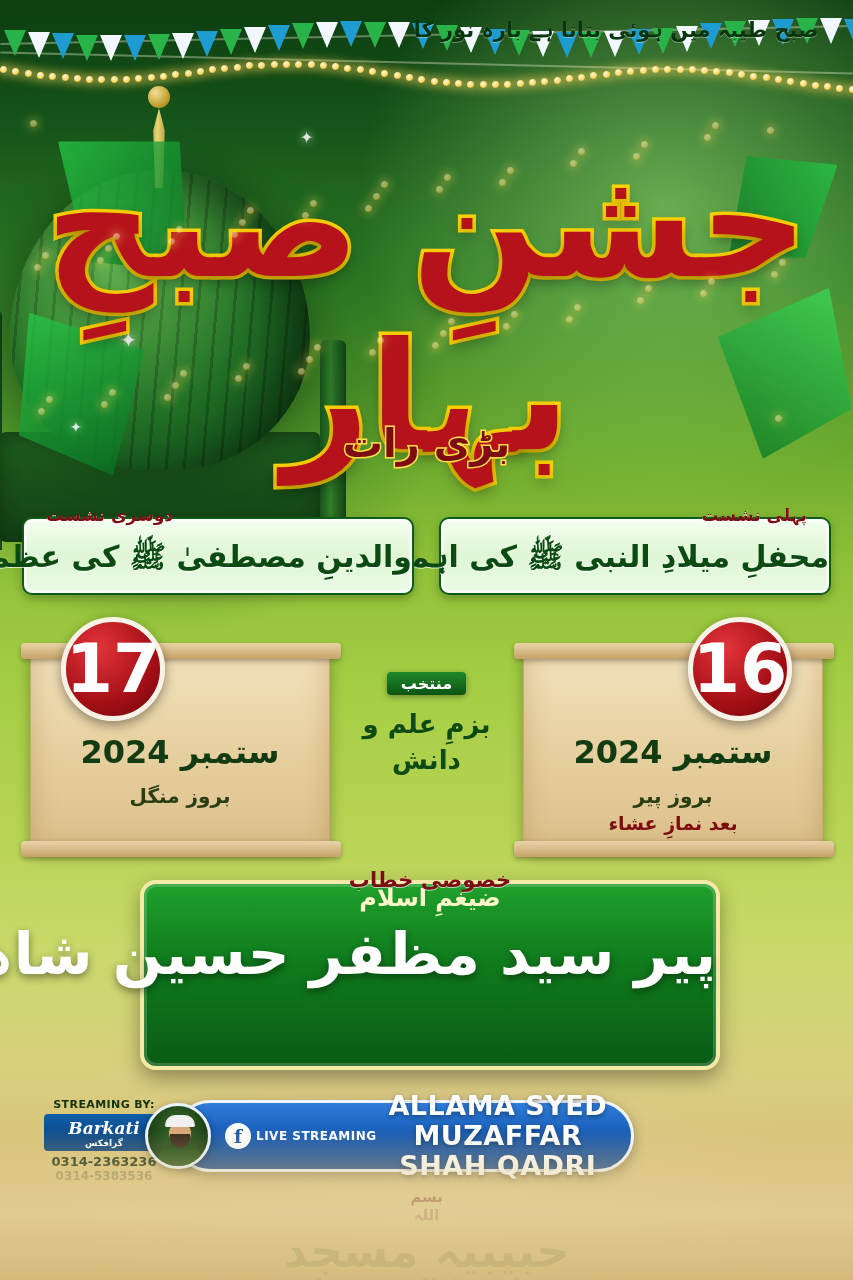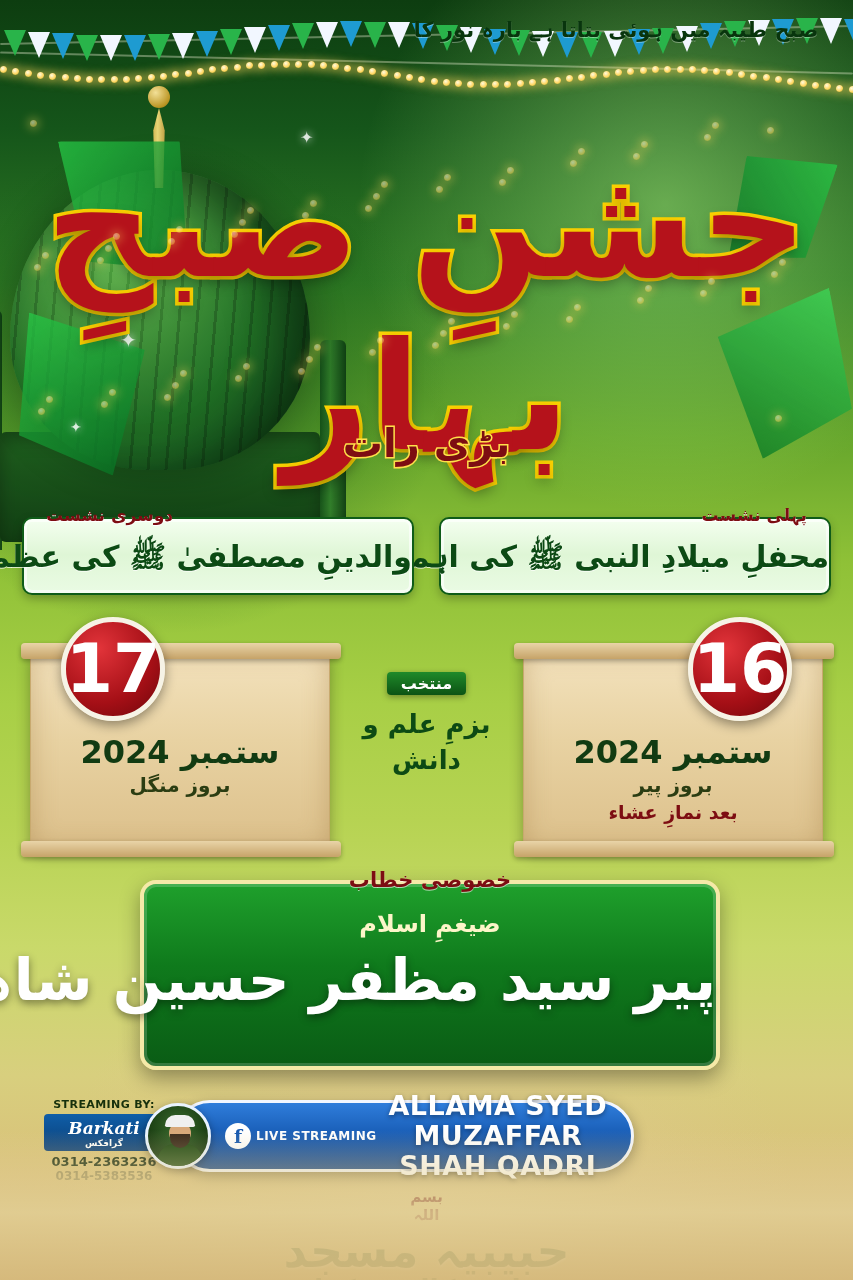--- a/index.html
+++ b/index.html
@@ -177,21 +177,21 @@
     box-shadow: 0 4px 12px rgba(0,0,0,0.4);
     color: #fff; font-size: 68px; font-weight: 700;
     display: flex; align-items: center; justify-content: center;
     line-height: 1;
   }
   .scroll.right .badge { right: 30px; top: -34px; }
   .scroll.left .badge  { left: 30px; top: -34px; }
   .scroll .date-main {
     margin-top: 82px; font-size: 32px; font-weight: 700; color: #123b12; white-space: nowrap;
   }
-  .scroll .date-sub { margin-top: 2px; font-size: 20px; font-weight: 700; color: #2b3d12; }
+  .scroll .date-sub { margin-top: 13px; font-size: 20px; font-weight: 700; color: #2b3d12; }
   .scroll .date-time { margin-top: 4px; font-size: 19px; font-weight: 700; color: #7d0d12; }
 
   .center-plate {
     position: absolute; left: 50%; transform: translateX(-50%); top: 52px;
     width: 180px; height: 150px; text-align: center; direction: rtl;
   }
   .center-plate .ribbon {
     display: inline-block; padding: 2px 14px; border-radius: 4px;
     background: linear-gradient(180deg,#1f8a2a,#0c5314);
     color: #fff; font-size: 16px; font-weight: 700;
@@ -207,21 +207,21 @@
     background: linear-gradient(180deg, #1fa02c 0%, #0f7a1c 45%, #0a5c15 100%);
     border: 4px solid #f5e9a8;
     box-shadow: 0 8px 20px rgba(0,0,0,0.35), inset 0 0 0 3px rgba(255,255,255,0.18);
     direction: rtl; text-align: center; color: #fff;
   }
   .speaker .khitab {
     position: absolute; top: -16px; left: 50%; transform: translateX(-50%);
     font-size: 21px; font-weight: 700; color: #7d0d12; white-space: nowrap;
     text-shadow: 0 1px 0 rgba(255,255,255,0.6);
   }
-  .speaker .laqab { margin-top: 26px; font-size: 24px; font-weight: 700; color: #fdf6c9; }
+  .speaker .laqab { font-size: 24px; font-weight: 700; color: #fdf6c9; }
   .speaker .name {
     margin-top: 6px; font-size: 58px; font-weight: 700; line-height: 1.25;
     color: #ffffff; text-shadow: 0 3px 8px rgba(0,0,0,0.45);
     white-space: nowrap;
   }
 
   
   .designer {
     position: absolute; left: 44px; top: 1098px; width: 120px; text-align: center;
     color: #16300c; font-size: 11px; font-weight: 700;

